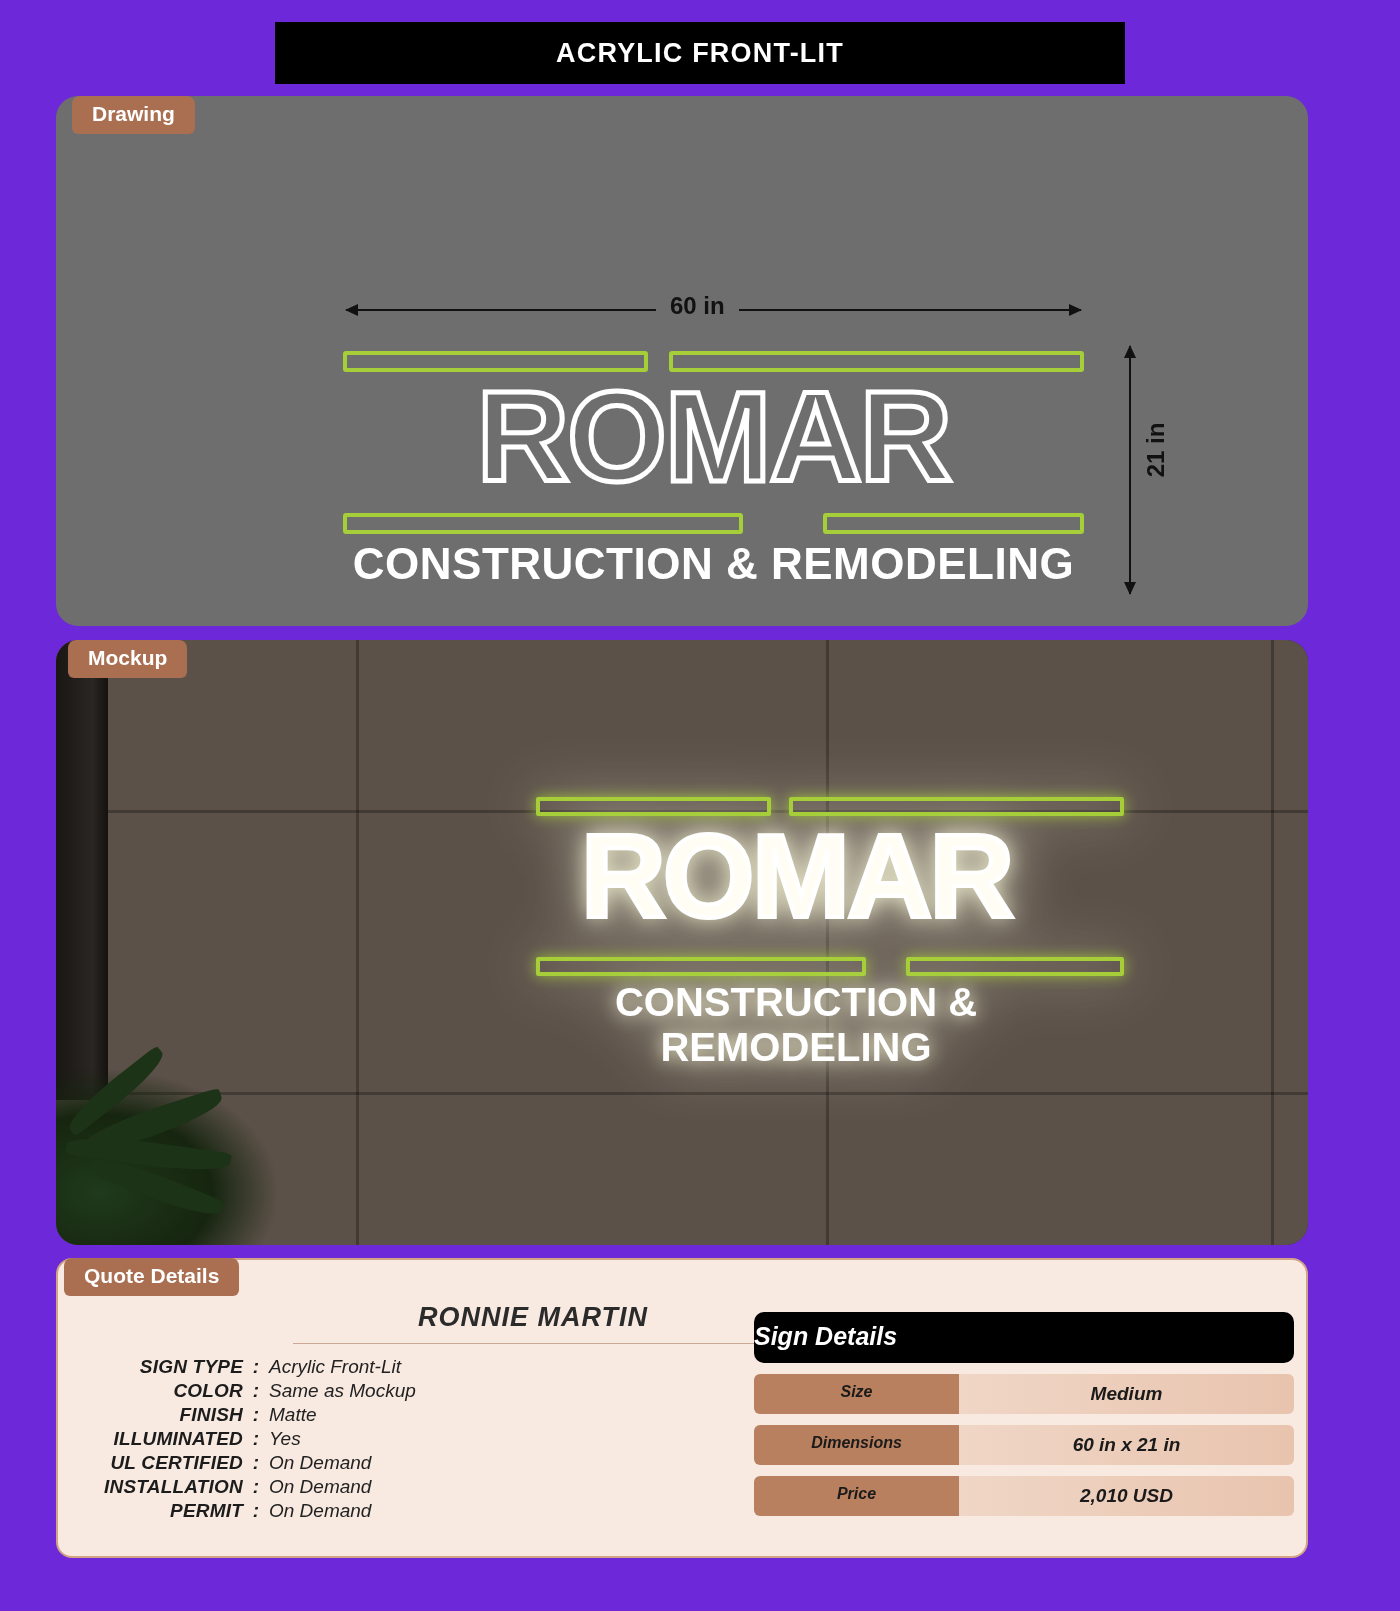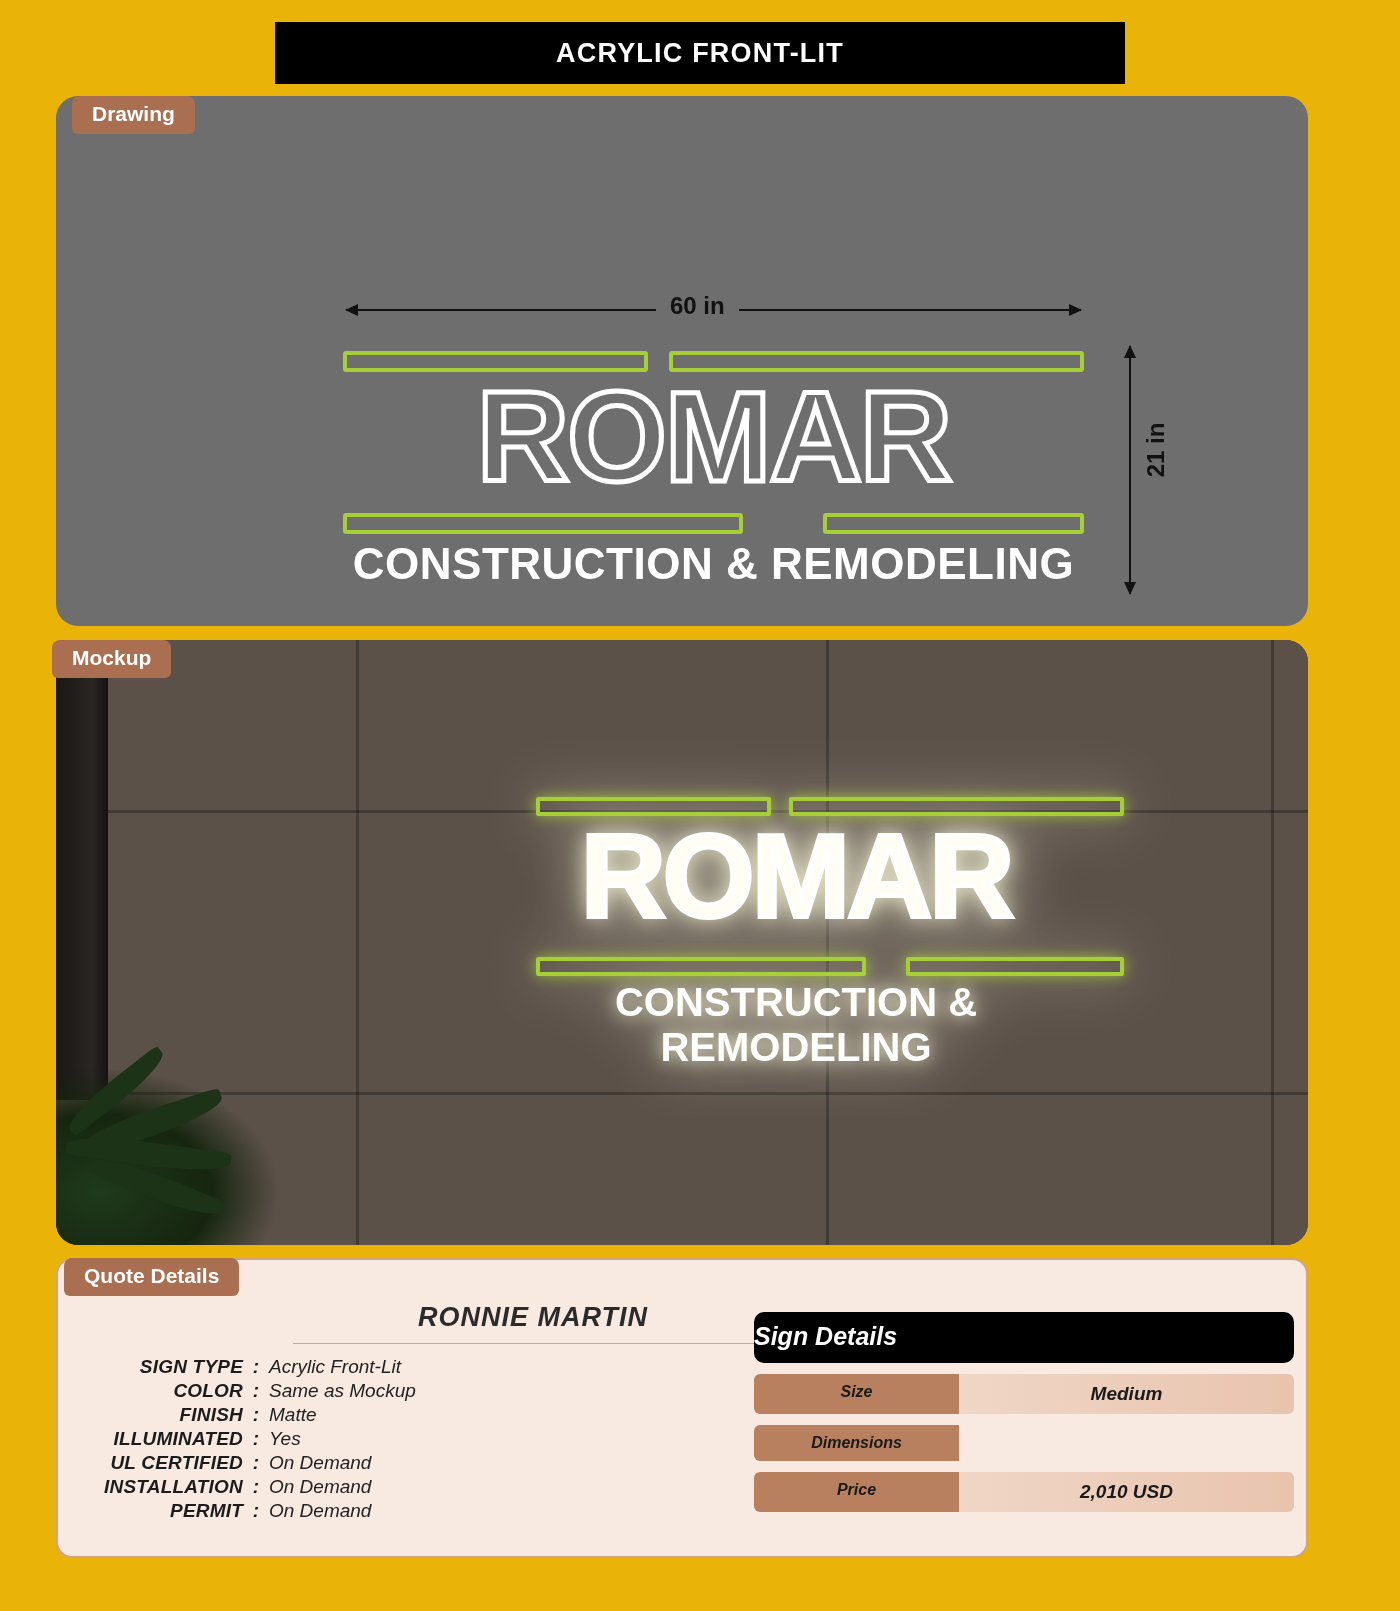--- a/index.html
+++ b/index.html
@@ -5,21 +5,21 @@
   * { box-sizing: border-box; }
   html, body {
     margin: 0; padding: 0;
     width: 1400px; height: 1611px;
     background: #f8e9e1;
     font-family: "Liberation Sans", sans-serif;
   }
   .page {
     position: relative;
     width: 1400px; height: 1611px;
-    background: #eab308;
+    background: #6d28d9;
     overflow: hidden;
   }
 
   
   .header-bar {
     position: absolute;
     left: 275px; top: 22px;
     width: 850px; height: 62px;
     background: #000000;
     display: flex; align-items: center; justify-content: center;
@@ -361,21 +361,21 @@
 
     <div class="mockup-logo">
       <div class="m-bar m-bar-tl"></div>
       <div class="m-bar m-bar-tr"></div>
       <div class="m-word">ROMAR</div>
       <div class="m-bar m-bar-bl"></div>
       <div class="m-bar m-bar-br"></div>
       <div class="m-sub">CONSTRUCTION &amp; REMODELING</div>
     </div>
   </div>
-  <div class="panel-tab" style="left:52px; top:640px;text-align:right;">Mockup</div>
+  <div class="panel-tab" style="left:68px; top:640px;text-align:right;">Mockup</div>
 
   <div id="quote-panel">
     <div class="client-name">RONNIE MARTIN</div>
 
     <div class="spec-list" id="spec-list">
         <div class="spec-row">
           <div class="spec-label">SIGN TYPE</div>
           <div class="spec-colon">:</div>
           <div class="spec-value">Acrylic Front-Lit</div>
         </div>
@@ -413,20 +413,21 @@
 
     <div class="sign-details">
       <div class="sd-header">Sign Details</div>
       <div id="sd-rows">
           <div class="sd-row">
             <div class="sd-key">Size</div>
             <div class="sd-val">Medium</div>
           </div>
           <div class="sd-row">
             <div class="sd-key">Dimensions</div>
+            <div class="sd-val">60 in x 21 in</div>
           </div>
           <div class="sd-row">
             <div class="sd-key">Price</div>
             <div class="sd-val">2,010 USD</div>
           </div>
         </div>
     </div>
   </div>
   <div class="panel-tab" style="left:64px; top:1258px;">Quote Details</div>
 

